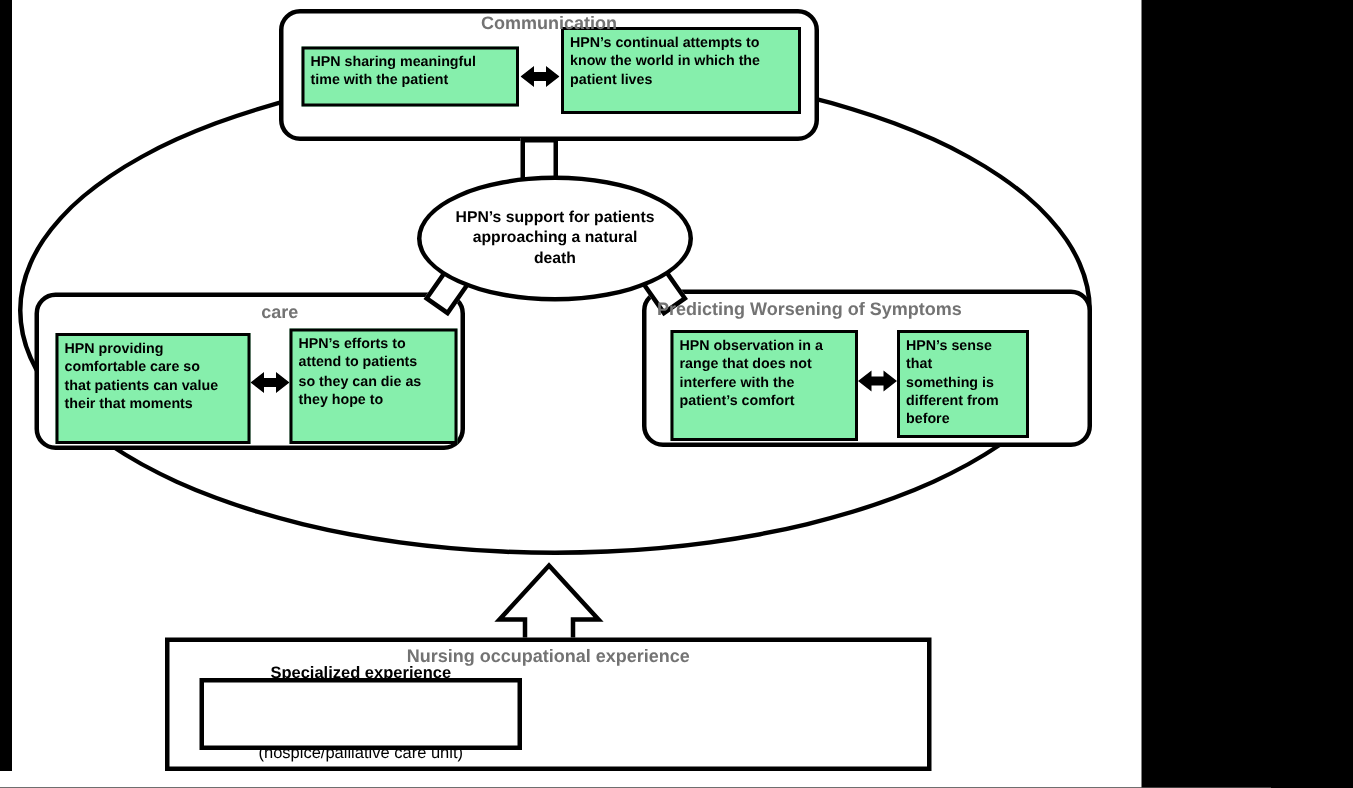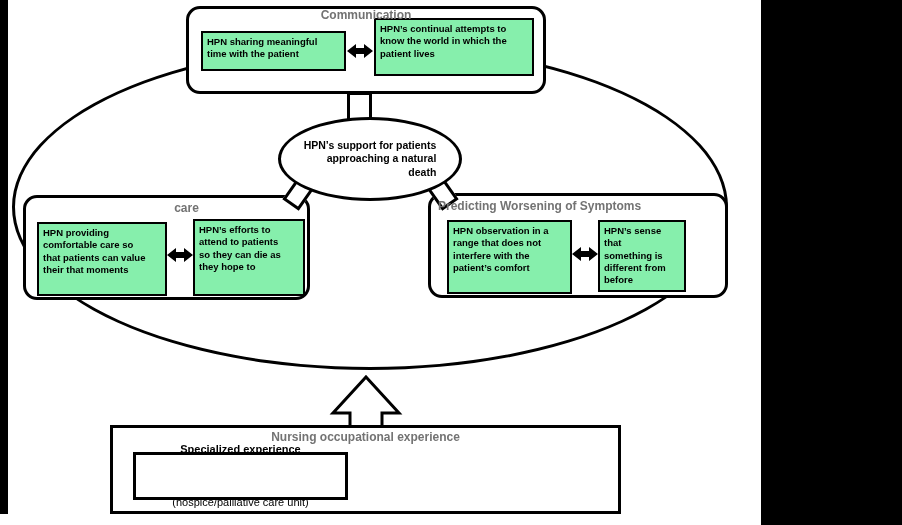--- a/index.html
+++ b/index.html
@@ -7,21 +7,21 @@
   #stage{position:relative;width:902px;height:525px;background:#000;overflow:hidden;}
   #paper{position:absolute;left:0;top:0;width:761px;height:525px;background:#fff;}
   #leftbar{position:absolute;left:0;top:0;width:8px;height:514px;background:#000;z-index:20;}
   .abs{position:absolute;box-sizing:border-box;}
   .outer-ellipse{left:12px;top:44px;width:716px;height:326px;border:3px solid #000;border-radius:50%;z-index:1;background:transparent;}
   .group{background:#fff;border:3px solid #000;border-radius:14px;z-index:2;}
   .group-title{font-weight:bold;font-size:12px;color:#737373;z-index:6;line-height:1.1;}
   .sub{background:#86efac;border:2px solid #000;color:#000;font-weight:bold;font-size:9.5px;line-height:1.3;white-space:pre-line;padding:3px 4px;z-index:5;overflow:hidden;}
   .darrow{z-index:5;}
   .connector{background:#fff;border:3px solid #000;z-index:3;}
-  .core-ellipse{left:278px;top:117px;width:184px;height:84px;background:#fff;border:3px solid #000;border-radius:50%;z-index:4;display:flex;align-items:center;justify-content:center;text-align:right;font-weight:bold;font-size:10.5px;line-height:1.3;color:#000;white-space:pre-line;}
+  .core-ellipse{left:278px;top:117px;width:184px;height:84px;background:#fff;border:3px solid #000;border-radius:50%;z-index:4;display:flex;align-items:center;justify-content:center;text-align:center;font-weight:bold;font-size:10.5px;line-height:1.3;color:#000;white-space:pre-line;}
   .block-arrow{left:326px;top:374px;z-index:2;}
   .foundation{left:110px;top:425px;width:511px;height:89px;background:#fff;border:3px solid #000;z-index:2;}
   .fsub{background:#fff;border:3px solid #000;z-index:5;display:flex;flex-direction:column;align-items:center;justify-content:center;text-align:center;color:#000;}
   .fsub .l1{font-weight:bold;font-size:11px;line-height:1.25;}
   .fsub .l2{font-weight:normal;font-size:11px;line-height:1.25;}
   .ctr{text-align:center;}
 </style>
 </head>
 <body>
 

